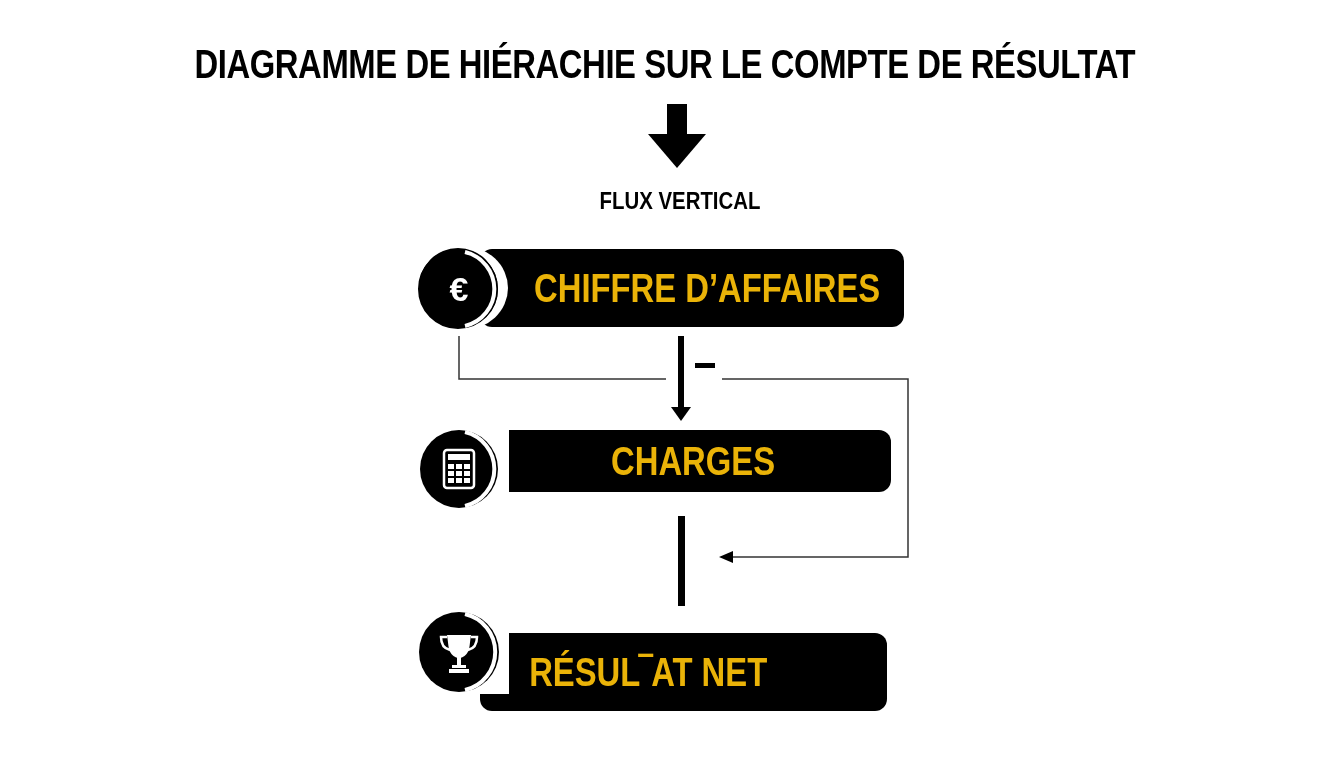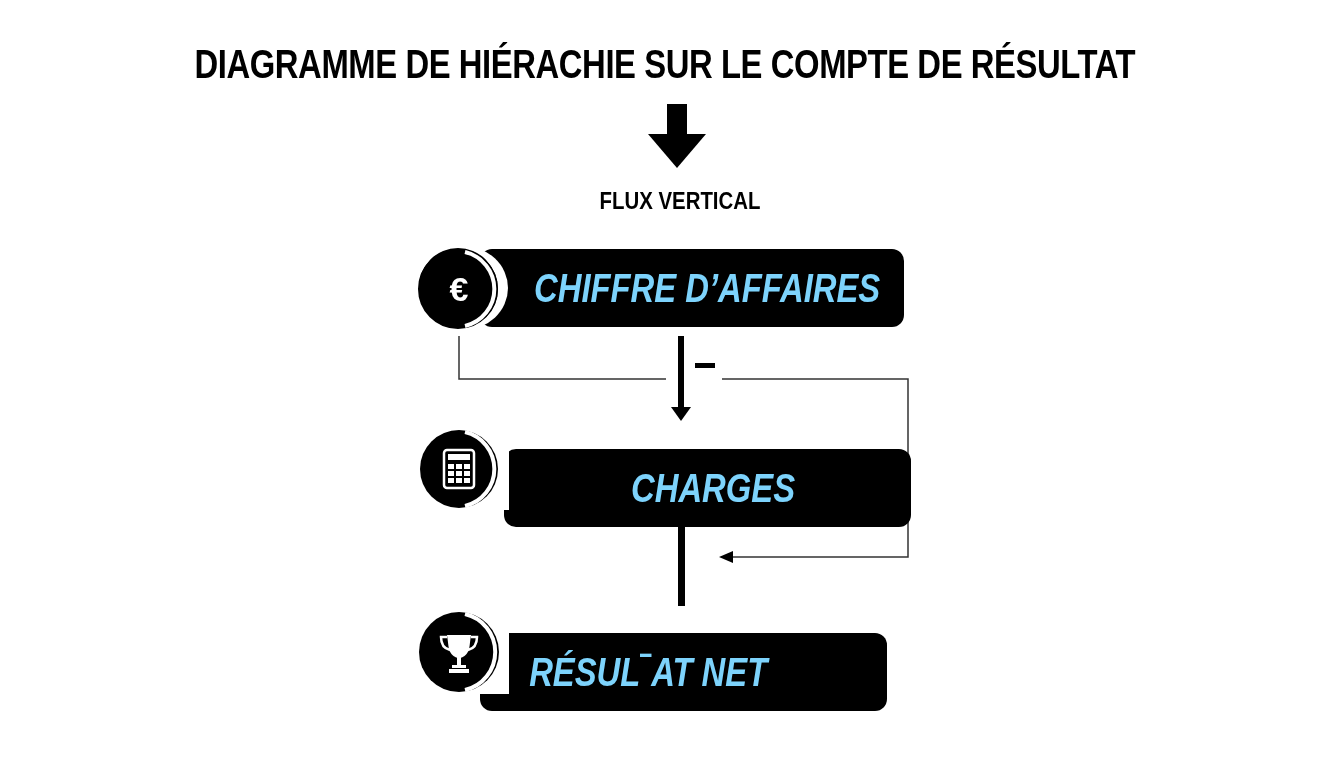--- a/index.html
+++ b/index.html
@@ -47,26 +47,25 @@
       font-size: 24px;
       transform: scaleX(0.85);
       transform-origin: 100px 0;
       white-space: nowrap;
       line-height: 30px;
     }
     .box {
       position: absolute;
       background: #000;
       border-radius: 12px;
-      color: #7dd3fc;
+      color: #eab308;
       font-weight: bold;
       display: flex;
       align-items: center;
       justify-content: center;
-      font-style: italic;
     }
     .box .label {
       display: inline-block;
       font-size: 40px;
       white-space: nowrap;
       transform: scaleX(0.82);
       line-height: 48px;
     }
     .icon-ring {
       position: absolute;
@@ -121,21 +120,21 @@
 <div class="icon-ring-white" style="left:418px; top:246px; width:90px; height:84px; background:#fff;"></div>
 <div class="icon-ring" style="left:418px; top:249px; width:80px; height:80px; border:3px solid #fff; box-sizing:content-box; margin-left:-3px; margin-top:-3px; background:#000;"></div>
 <div class="icon-ring-white" style="left:419px; top:248px; width:78px; height:78px; background:#000; border:0;"></div>
 <svg style="position:absolute; left:419px; top:248px; width:90px; height:82px;" viewBox="0 0 90 82">
   <path d="M 44 2 A 40 40 0 0 1 44 80" fill="none" stroke="#fff" stroke-width="0"></path>
   <circle cx="40" cy="41" r="39" fill="#000"></circle>
   <path d="M 46 4 A 38 38 0 0 1 46 78" fill="none" stroke="#fff" stroke-width="4"></path>
   <text x="40" y="53" text-anchor="middle" fill="#fff" font-family="Liberation Sans, sans-serif" font-weight="bold" font-size="34">€</text>
 </svg>
 
-<div class="box" style="left:504px; top:430px; width:407px; height:78px; padding-left:12px; box-sizing:border-box;margin-top:19px;">
+<div class="box" style="left:484px; top:430px; width:407px; height:62px; padding-left:12px; box-sizing:border-box;">
   <span class="label">CHARGES</span>
 </div>
 <svg style="position:absolute; left:419px; top:428px; width:90px; height:82px;" viewBox="0 0 90 82">
   <rect x="40" y="0" width="50" height="82" fill="#fff"></rect>
   <circle cx="40" cy="41" r="39" fill="#000"></circle>
   <path d="M 46 4 A 38 38 0 0 1 46 78" fill="none" stroke="#fff" stroke-width="4"></path>
   <g>
     <rect x="25" y="22" width="30" height="38" rx="3" fill="none" stroke="#fff" stroke-width="2.5"></rect>
     <rect x="29" y="26" width="22" height="6" fill="#fff"></rect>
     <g fill="#fff">

